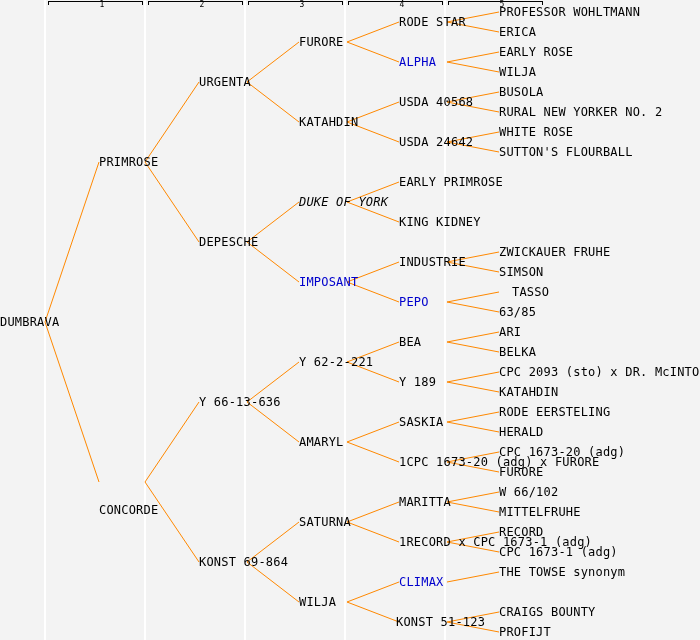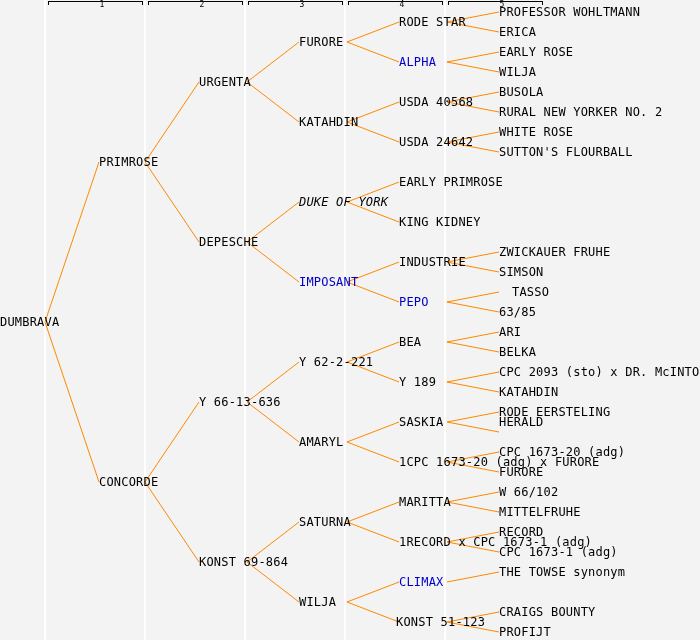--- a/index.html
+++ b/index.html
@@ -113,33 +113,33 @@
     <span class="node" style="left: 299px; top: 196px; font-style: italic;">DUKE OF YORK</span>
     <span class="node" style="left: 399px; top: 176px;">EARLY PRIMROSE</span>
     <span class="node" style="left: 399px; top: 216px; text-align: center;">KING KIDNEY</span>
     <span class="node blue" style="left: 299px; top: 276px;">IMPOSANT</span>
     <span class="node" style="left: 399px; top: 256px;">INDUSTRIE</span>
     <span class="node" style="left: 499px; top: 246px;">ZWICKAUER FRUHE</span>
     <span class="node" style="left: 499px; top: 266px;">SIMSON</span>
     <span class="node blue" style="left: 399px; top: 296px;">PEPO</span>
     <span class="node" style="left: 512px; top: 286px;">TASSO</span>
     <span class="node" style="left: 499px; top: 306px;">63/85</span>
-    <span class="node" style="left: 99px; top: 476px;">CONCORDE</span>
+    <span class="node" style="left: 99px; top: 504px;">CONCORDE</span>
     <span class="node" style="left: 199px; top: 396px;">Y 66-13-636</span>
     <span class="node" style="left: 299px; top: 356px;">Y 62-2-221</span>
     <span class="node" style="left: 399px; top: 336px;">BEA</span>
     <span class="node" style="left: 499px; top: 326px;">ARI</span>
     <span class="node" style="left: 499px; top: 346px;">BELKA</span>
     <span class="node" style="left: 399px; top: 376px;">Y 189</span>
     <span class="node" style="left: 499px; top: 366px;">CPC 2093 (sto) x DR. McINTOSH x B7</span>
     <span class="node" style="left: 499px; top: 386px;">KATAHDIN</span>
     <span class="node" style="left: 299px; top: 436px;">AMARYL</span>
     <span class="node" style="left: 399px; top: 416px;">SASKIA</span>
     <span class="node" style="left: 499px; top: 406px;">RODE EERSTELING</span>
-    <span class="node" style="left: 499px; top: 416px;">HERALD</span>
+    <span class="node" style="left: 499px; top: 426px;">HERALD</span>
     <span class="node" style="left: 399px; top: 456px;">1CPC 1673-20 (adg) x FURORE</span>
     <span class="node" style="left: 499px; top: 446px;">CPC 1673-20 (adg)</span>
     <span class="node" style="left: 499px; top: 466px;">FURORE</span>
     <span class="node" style="left: 199px; top: 556px;">KONST 69-864</span>
     <span class="node" style="left: 299px; top: 516px;">SATURNA</span>
     <span class="node" style="left: 399px; top: 496px;">MARITTA</span>
     <span class="node" style="left: 499px; top: 486px;">W 66/102</span>
     <span class="node" style="left: 499px; top: 506px;">MITTELFRUHE</span>
     <span class="node" style="left: 399px; top: 536px;">1RECORD x CPC 1673-1 (adg)</span>
     <span class="node" style="left: 499px; top: 526px;">RECORD</span>

